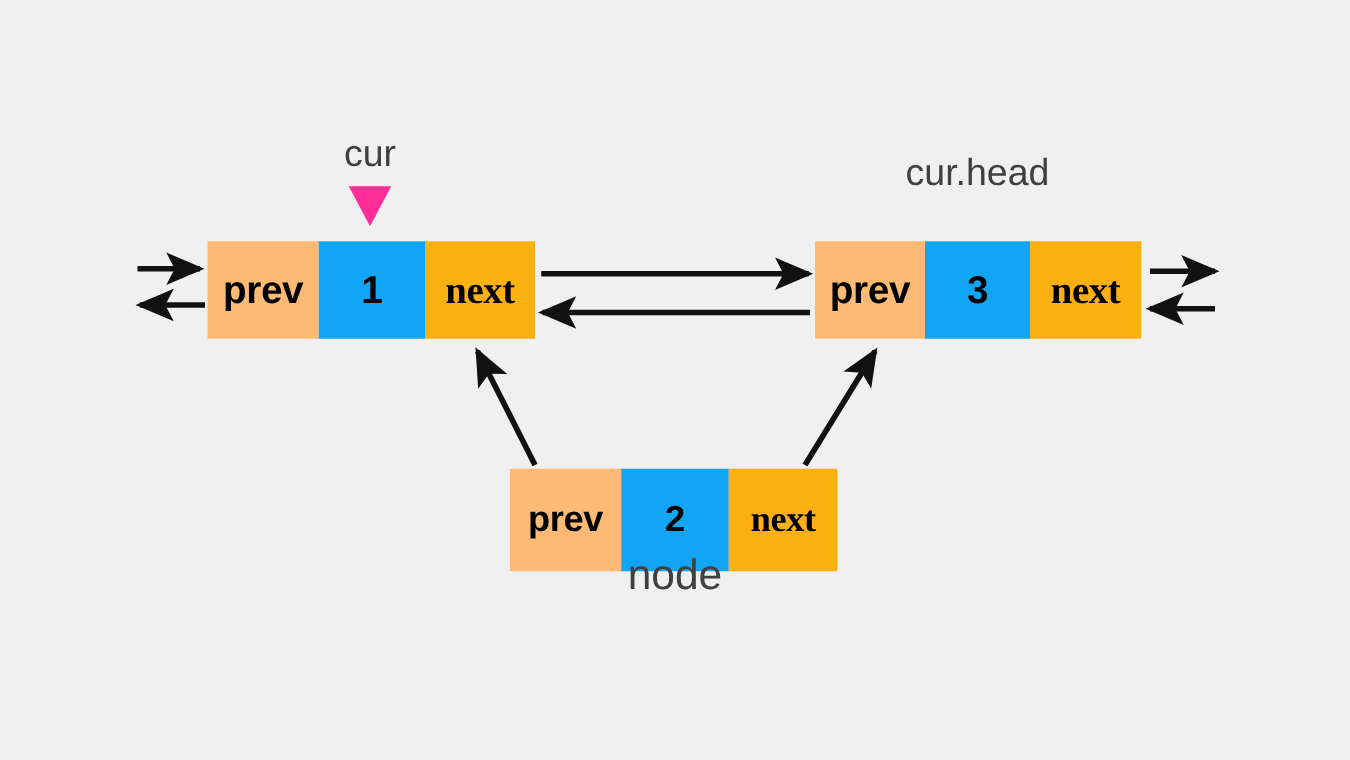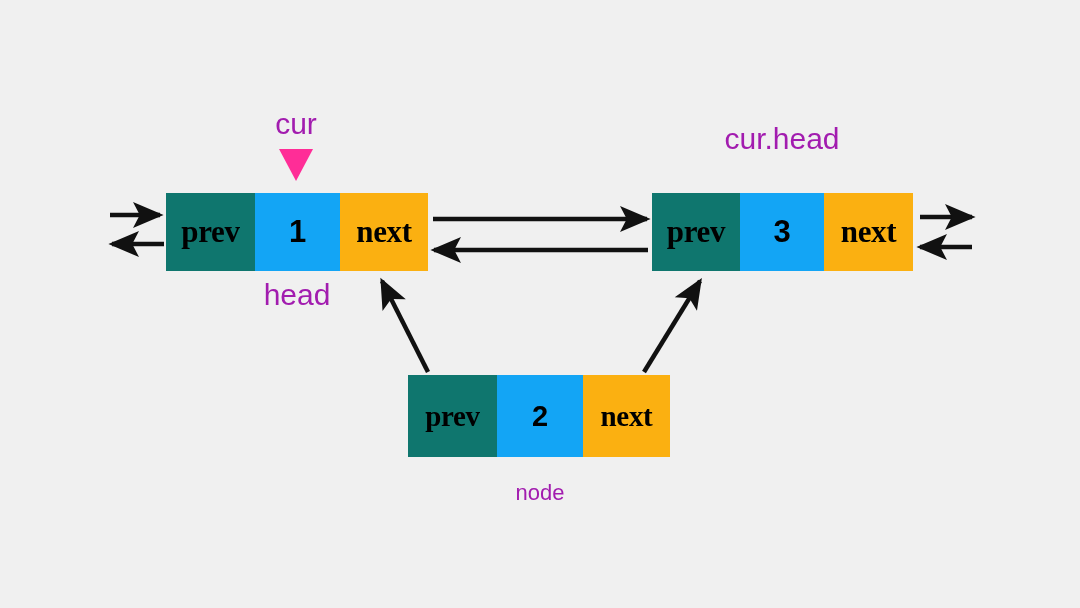--- a/index.html
+++ b/index.html
@@ -38,21 +38,21 @@
   }
   .cell {
     display: flex;
     align-items: center;
     justify-content: center;
     font-weight: bold;
     color: #000000;
     letter-spacing: -0.3px;
     box-sizing: border-box;
   }
-  .cell-prev { background: #0f766e; font-family: Liberation Serif, serif; }
+  .cell-prev { background: #fdba74; }
   .cell-val  { background: #13A5F5; }
   .cell-next { background: #FBB011; font-family: Liberation Serif, serif; }
 
   
   #node-head { left: 166px; top: 193px; width: 262px; height: 78px; }
   #node-head .cell-prev { width: 89px; font-size: 31px; }
   #node-head .cell-val  { width: 85px; font-size: 31px; }
   #node-head .cell-next { width: 88px; font-size: 31px; }
 
   
@@ -63,39 +63,39 @@
 
   
   #node-new { left: 408px; top: 375px; width: 262px; height: 82px; }
   #node-new .cell-prev { width: 89px; font-size: 29px; }
   #node-new .cell-val  { width: 86px; font-size: 29px; }
   #node-new .cell-next { width: 87px; font-size: 29px; }
 
   
   .label {
     position: absolute;
-    color: #a21caf;
+    color: #404040;
     white-space: nowrap;
     text-align: center;
   }
   #label-cur {
     left: 246px; top: 107px; width: 100px;
     font-size: 30px;
   }
   #label-curnext {
     left: 682px; top: 122px; width: 200px;
     font-size: 30px;
   }
   #label-head {
     left: 237px; top: 278px; width: 120px;
     font-size: 30px;
   }
   #label-node {
-    left: 480px; top: 480px; width: 120px;
-    font-size: 22px;
+    left: 480px; top: 441px; width: 120px;
+    font-size: 34px;
   }
 
   
   #cur-pointer {
     position: absolute;
     left: 278px;
     top: 148px;
     width: 36px;
     height: 34px;
   }
@@ -149,21 +149,20 @@
 
   <svg id="cur-pointer" viewBox="0 0 36 34" xmlns="http://www.w3.org/2000/svg">
     <polygon points="1,1 35,1 18,33" fill="#FF2D97"></polygon>
   </svg>
 
   <div id="node-head" class="node">
     <div class="cell cell-prev">prev</div>
     <div class="cell cell-val">1</div>
     <div class="cell cell-next">next</div>
   </div>
-  <div id="label-head" class="label">head</div>
 
   <div id="label-curnext" class="label">cur.head</div>
   <div id="node-curnext" class="node">
     <div class="cell cell-prev">prev</div>
     <div class="cell cell-val">3</div>
     <div class="cell cell-next">next</div>
   </div>
 
   <div id="node-new" class="node">
     <div class="cell cell-prev">prev</div>

